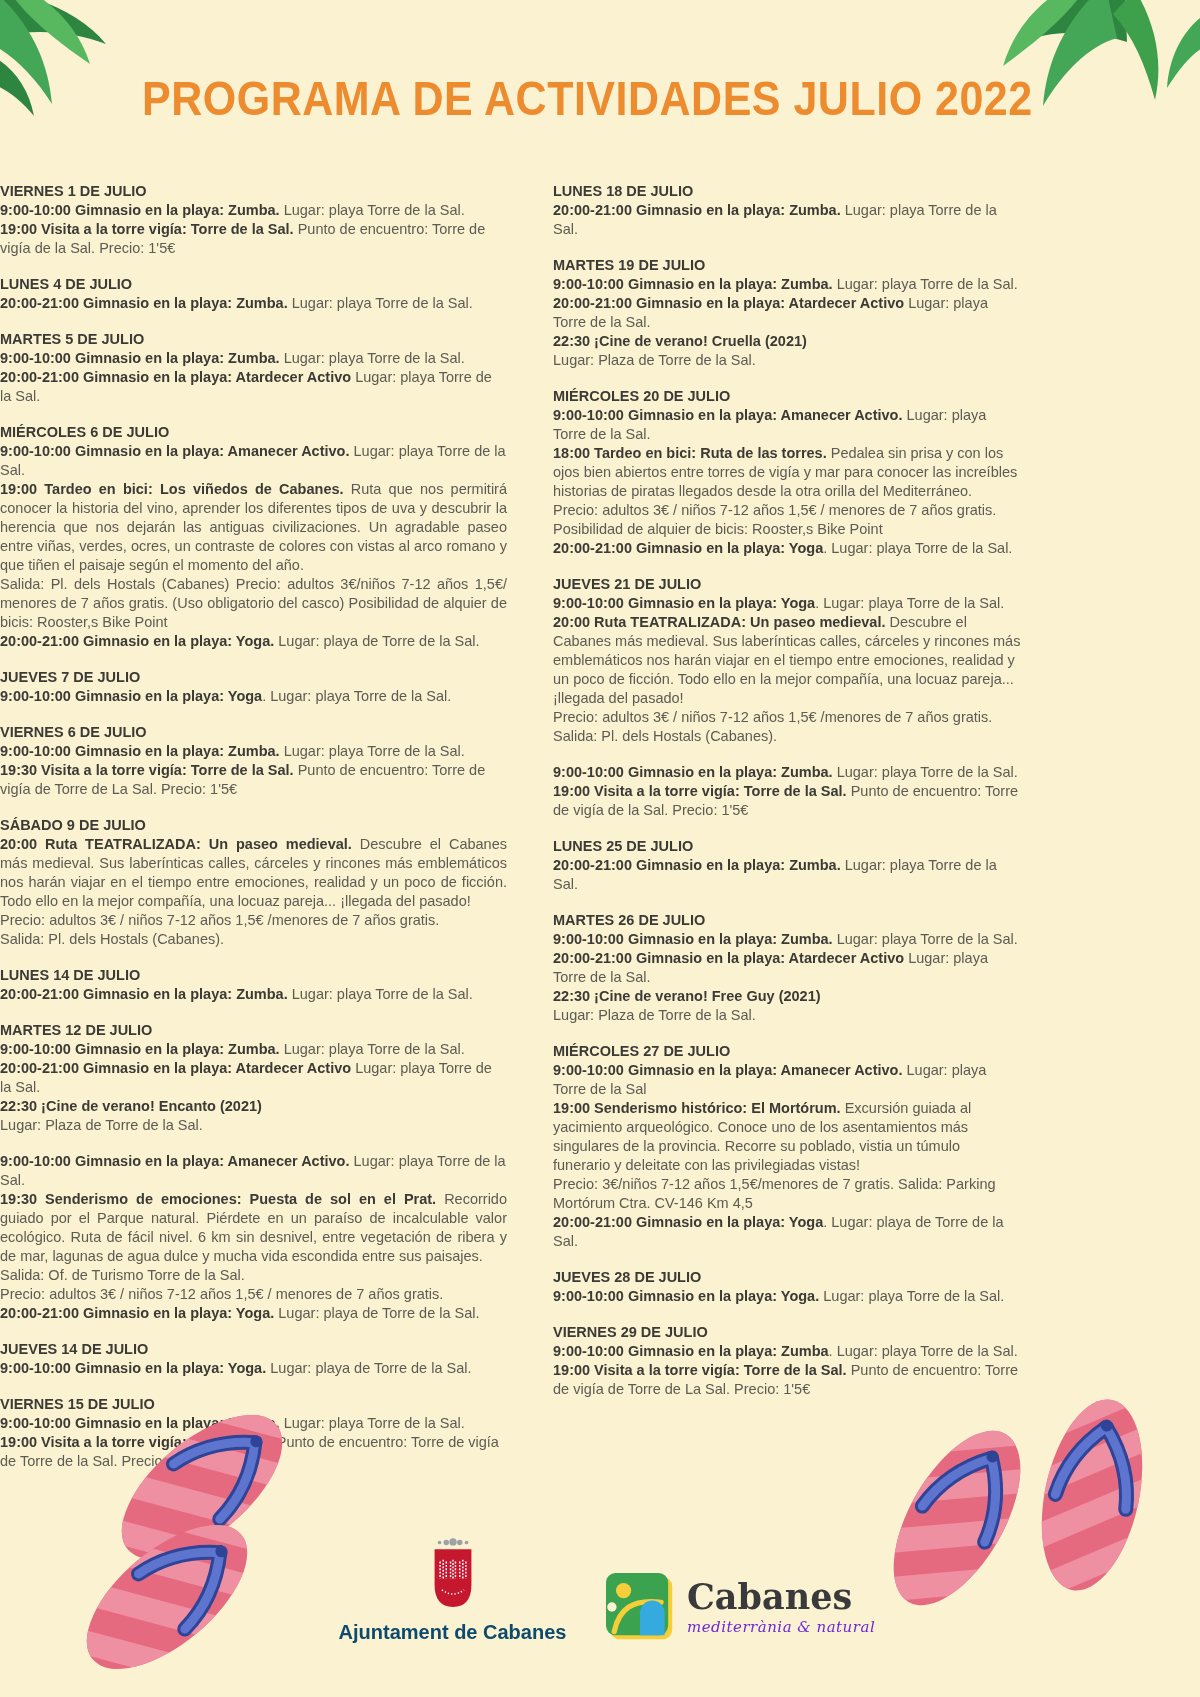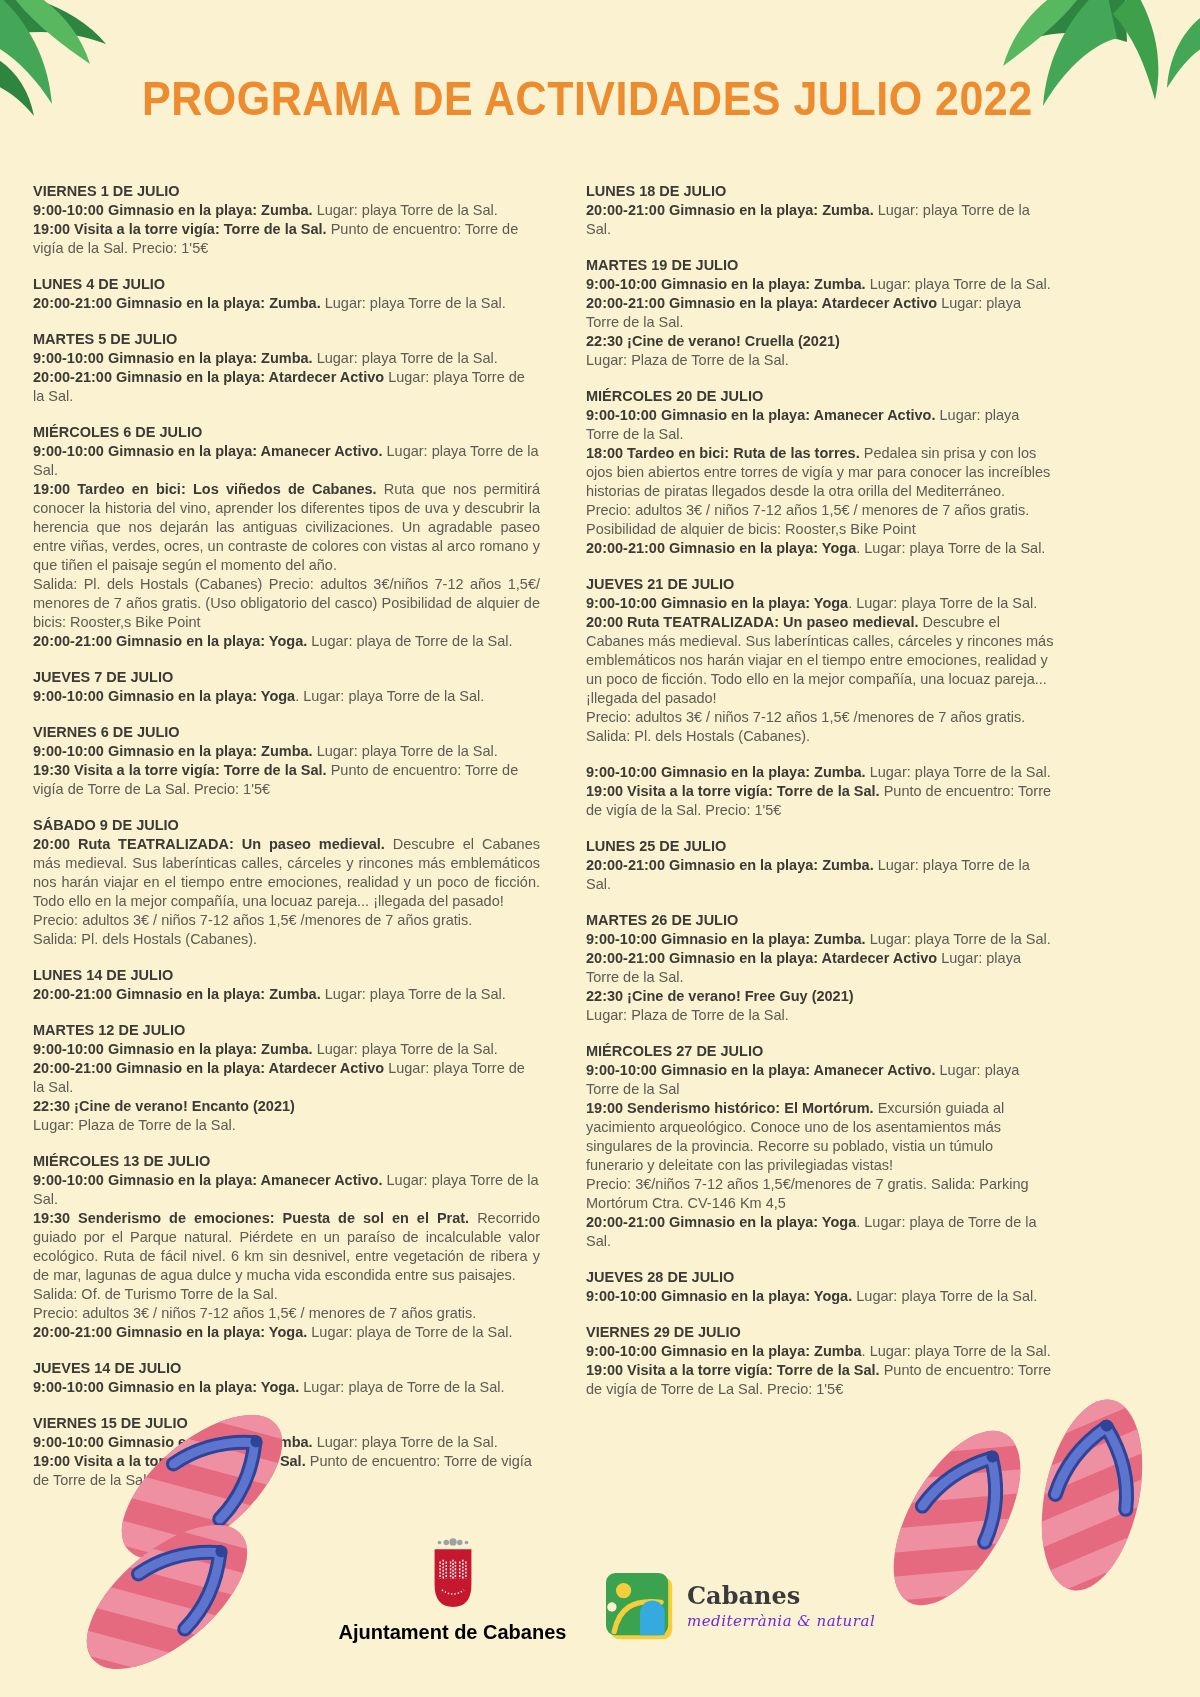--- a/index.html
+++ b/index.html
@@ -14,40 +14,40 @@
     font-family:"Liberation Sans",sans-serif;
     color:var(--text-regular);
   }
   h1{
     margin:70px 0 0 142px;
     font-size:43px;line-height:50px;letter-spacing:.5px;
     font-weight:bold;color:var(--title);
     transform:scaleY(1.12);transform-origin:left top;
   }
   .schedule{
-    display:flex;gap:46px;padding-left:33px;margin-top:62px;
+    display:flex;gap:46px;margin-top:62px;
     font-size:14.5px;line-height:19px;
   }
   .col-left{width:507px;}
   .col-right{width:468px;}
   .day{margin-bottom:17px;}
   .day h3{margin:0;font-size:14.5px;line-height:19px;font-weight:bold;color:var(--text-bold);}
   .day p{margin:0;}
   .day p.justify{text-align:justify;}
   .day b{color:var(--text-bold);}
   svg{display:block;overflow:visible;}
   .palm-tl{position:absolute;left:0;top:0;}
   .palm-tr{position:absolute;left:985px;top:0;}
   .flops-left{position:absolute;left:52px;top:1372px;}
   .flops-right{position:absolute;left:862px;top:1378px;}
   .ajuntament{position:absolute;left:330px;top:1537px;width:245px;text-align:center;}
   .ajuntament svg{margin:0 auto;}
-  .ajuntament .label{margin-top:3px;font-size:20px;font-weight:bold;color:#000000;}
+  .ajuntament .label{margin-top:3px;font-size:20px;font-weight:bold;color:#0c4a6e;}
   .cabanes{position:absolute;left:606px;top:1573px;display:flex;align-items:center;gap:13px;}
-  .cabanes .wordmark{font-family:"DejaVu Serif",serif;font-weight:bold;font-size:24px;line-height:1;color:#3A3A3C;}
+  .cabanes .wordmark{font-family:"DejaVu Serif",serif;font-weight:bold;font-size:35px;line-height:1;color:#3A3A3C;}
   .cabanes .tagline{font-family:"DejaVu Serif",serif;font-style:italic;font-size:15px;color:#6d28d9;margin-top:4px;letter-spacing:.5px;}
 </style>
 </head>
 <body>
 
 <svg class="palm-tl" width="150" height="160" viewBox="0 0 150 160" aria-hidden="true">
   <path d="M-20 -10 C 30 -8 78 10 106 44 C 68 30 28 28 -16 40 Z" fill="#2E8540"></path>
   <path d="M-14 -16 C 28 18 48 58 52 104 C 32 72 6 48 -22 38 Z" fill="#44A757"></path>
   <path d="M8 -20 C 48 -4 78 26 90 64 C 58 42 26 18 4 -16 Z" fill="#57B860"></path>
   <path d="M-18 52 C 8 60 28 84 34 116 C 16 94 -4 82 -24 80 Z" fill="#2E8540"></path>
@@ -116,21 +116,20 @@
 
   <section class="day">
     <h3>MARTES 12 DE JULIO</h3>
   <p><b>9:00-10:00 Gimnasio en la playa: Zumba.</b><span> Lugar: playa Torre de la Sal.</span></p>
         <p><b>20:00-21:00 Gimnasio en la playa: Atardecer Activo</b><span> Lugar: playa Torre de la Sal.</span></p>
         <p><b>22:30 ¡Cine de verano!  Encanto (2021)</b></p>
         <p><span>Lugar: Plaza de Torre de la Sal.</span></p>
       </section>
 
   <section class="day">
-    <h3>MIÉRCOLES 13 DE JULIO</h3>
   <p><b>9:00-10:00 Gimnasio en la playa: Amanecer Activo.</b><span> Lugar: playa Torre de la Sal.</span></p>
         <p class="justify"><b>19:30 Senderismo de emociones: Puesta de sol en el Prat.</b><span> Recorrido guiado por el Parque natural. Piérdete en un paraíso de incalculable valor ecológico. Ruta de fácil nivel. 6 km sin desnivel, entre vegetación de ribera y de mar, lagunas de agua dulce y mucha vida escondida entre sus paisajes.</span></p>
         <p><span>Salida: Of. de Turismo Torre de la Sal.</span></p>
         <p><span>Precio: adultos 3€ / niños 7-12 años 1,5€ / menores de 7 años gratis.</span></p>
         <p><b>20:00-21:00 Gimnasio en la playa: Yoga.</b><span> Lugar: playa de Torre de la Sal.</span></p>
       </section>
 
   <section class="day">
     <h3>JUEVES 14 DE JULIO</h3>
   <p><b>9:00-10:00 Gimnasio en la playa: Yoga.</b><span> Lugar: playa de Torre de la Sal.</span></p>

